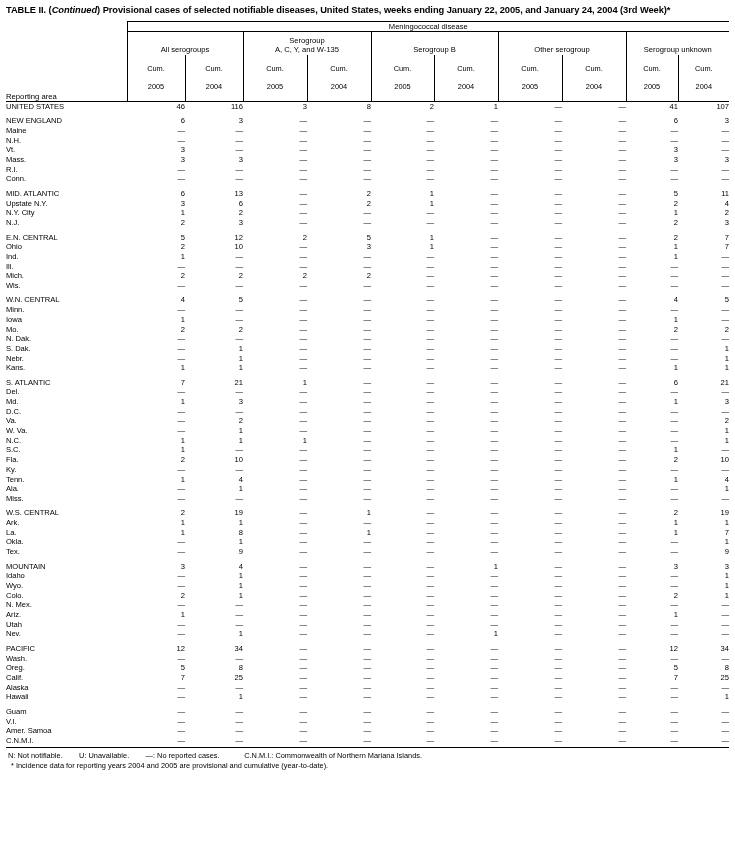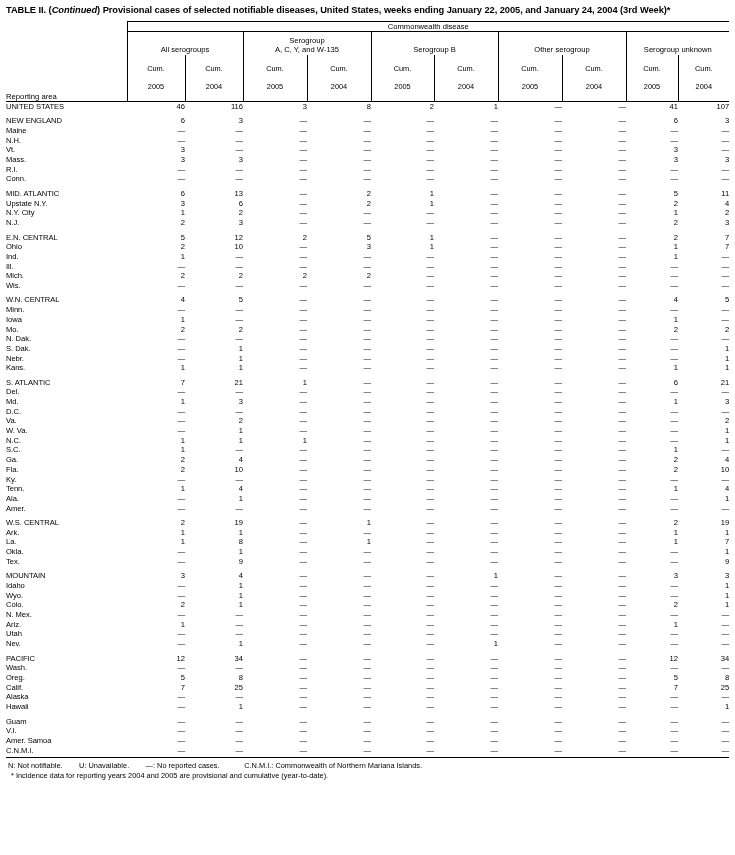--- a/index.html
+++ b/index.html
@@ -144,21 +144,21 @@
         <col style="width:64px">
       <col style="width:64px">
         <col style="width:64px">
       <col style="width:52px">
         <col style="width:51px">
     </colgroup>
     <thead>
 
       <tr class="hdr-top">
         <td></td>
-        <td colspan="10" class="grp-title h-rule-top h-rule-bot vline-l">Commonwealth disease</td>
+        <td colspan="10" class="grp-title h-rule-top h-rule-bot vline-l">Meningococcal disease</td>
       </tr>
 
       <tr style="height:23px">
         <td></td>
         <td colspan="2" class="sub-title vline-l">
           <div>All serogroups</div>
         </td>
         <td colspan="2" class="sub-title vline-l">
           <div>Serogroup</div>
           <div>A, C, Y, and W-135</div>
@@ -655,86 +655,73 @@
           <td class="num">—</td>
           <td class="num">—</td>
           <td class="num">—</td>
           <td class="num">—</td>
           <td class="num">—</td>
           <td class="num">—</td>
           <td class="num">1</td>
           <td class="num">—</td>
         </tr>
         <tr class="drow">
-          <td class="area">Ga.</td>
-          <td class="num">2</td>
+          <td class="area">Fla.</td>
+          <td class="num">2</td>
+          <td class="num">10</td>
+          <td class="num">—</td>
+          <td class="num">—</td>
+          <td class="num">—</td>
+          <td class="num">—</td>
+          <td class="num">—</td>
+          <td class="num">—</td>
+          <td class="num">2</td>
+          <td class="num">10</td>
+        </tr>
+        <tr class="drow">
+          <td class="area">Ky.</td>
+          <td class="num">—</td>
+          <td class="num">—</td>
+          <td class="num">—</td>
+          <td class="num">—</td>
+          <td class="num">—</td>
+          <td class="num">—</td>
+          <td class="num">—</td>
+          <td class="num">—</td>
+          <td class="num">—</td>
+          <td class="num">—</td>
+        </tr>
+        <tr class="drow">
+          <td class="area">Tenn.</td>
+          <td class="num">1</td>
           <td class="num">4</td>
           <td class="num">—</td>
           <td class="num">—</td>
           <td class="num">—</td>
           <td class="num">—</td>
           <td class="num">—</td>
           <td class="num">—</td>
-          <td class="num">2</td>
+          <td class="num">1</td>
           <td class="num">4</td>
         </tr>
         <tr class="drow">
-          <td class="area">Fla.</td>
-          <td class="num">2</td>
-          <td class="num">10</td>
-          <td class="num">—</td>
-          <td class="num">—</td>
-          <td class="num">—</td>
-          <td class="num">—</td>
-          <td class="num">—</td>
-          <td class="num">—</td>
-          <td class="num">2</td>
-          <td class="num">10</td>
-        </tr>
-        <tr class="drow">
-          <td class="area">Ky.</td>
-          <td class="num">—</td>
-          <td class="num">—</td>
-          <td class="num">—</td>
-          <td class="num">—</td>
-          <td class="num">—</td>
-          <td class="num">—</td>
-          <td class="num">—</td>
-          <td class="num">—</td>
-          <td class="num">—</td>
-          <td class="num">—</td>
-        </tr>
-        <tr class="drow">
-          <td class="area">Tenn.</td>
-          <td class="num">1</td>
-          <td class="num">4</td>
-          <td class="num">—</td>
-          <td class="num">—</td>
-          <td class="num">—</td>
-          <td class="num">—</td>
-          <td class="num">—</td>
-          <td class="num">—</td>
-          <td class="num">1</td>
-          <td class="num">4</td>
-        </tr>
-        <tr class="drow">
           <td class="area">Ala.</td>
           <td class="num">—</td>
           <td class="num">1</td>
           <td class="num">—</td>
           <td class="num">—</td>
           <td class="num">—</td>
           <td class="num">—</td>
           <td class="num">—</td>
           <td class="num">—</td>
           <td class="num">—</td>
           <td class="num">1</td>
         </tr>
         <tr class="drow">
-          <td class="area">Amer.</td>
+          <td class="area">Miss.</td>
           <td class="num">—</td>
           <td class="num">—</td>
           <td class="num">—</td>
           <td class="num">—</td>
           <td class="num">—</td>
           <td class="num">—</td>
           <td class="num">—</td>
           <td class="num">—</td>
           <td class="num">—</td>
           <td class="num">—</td>

